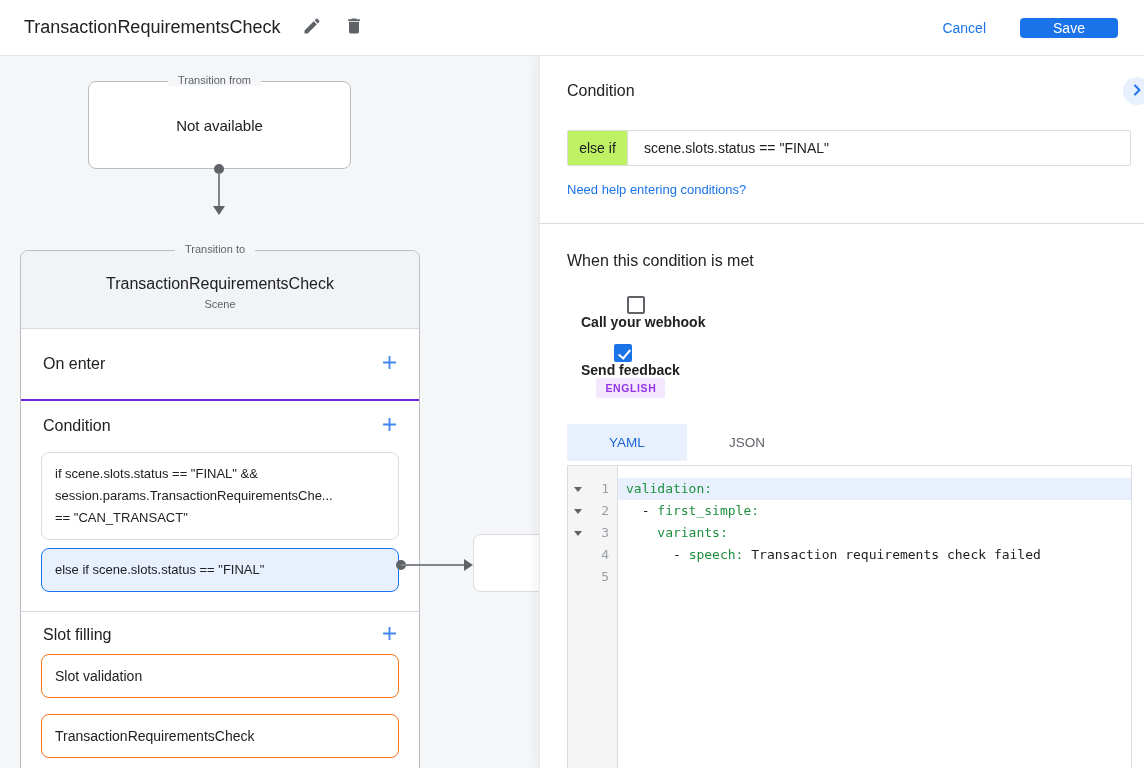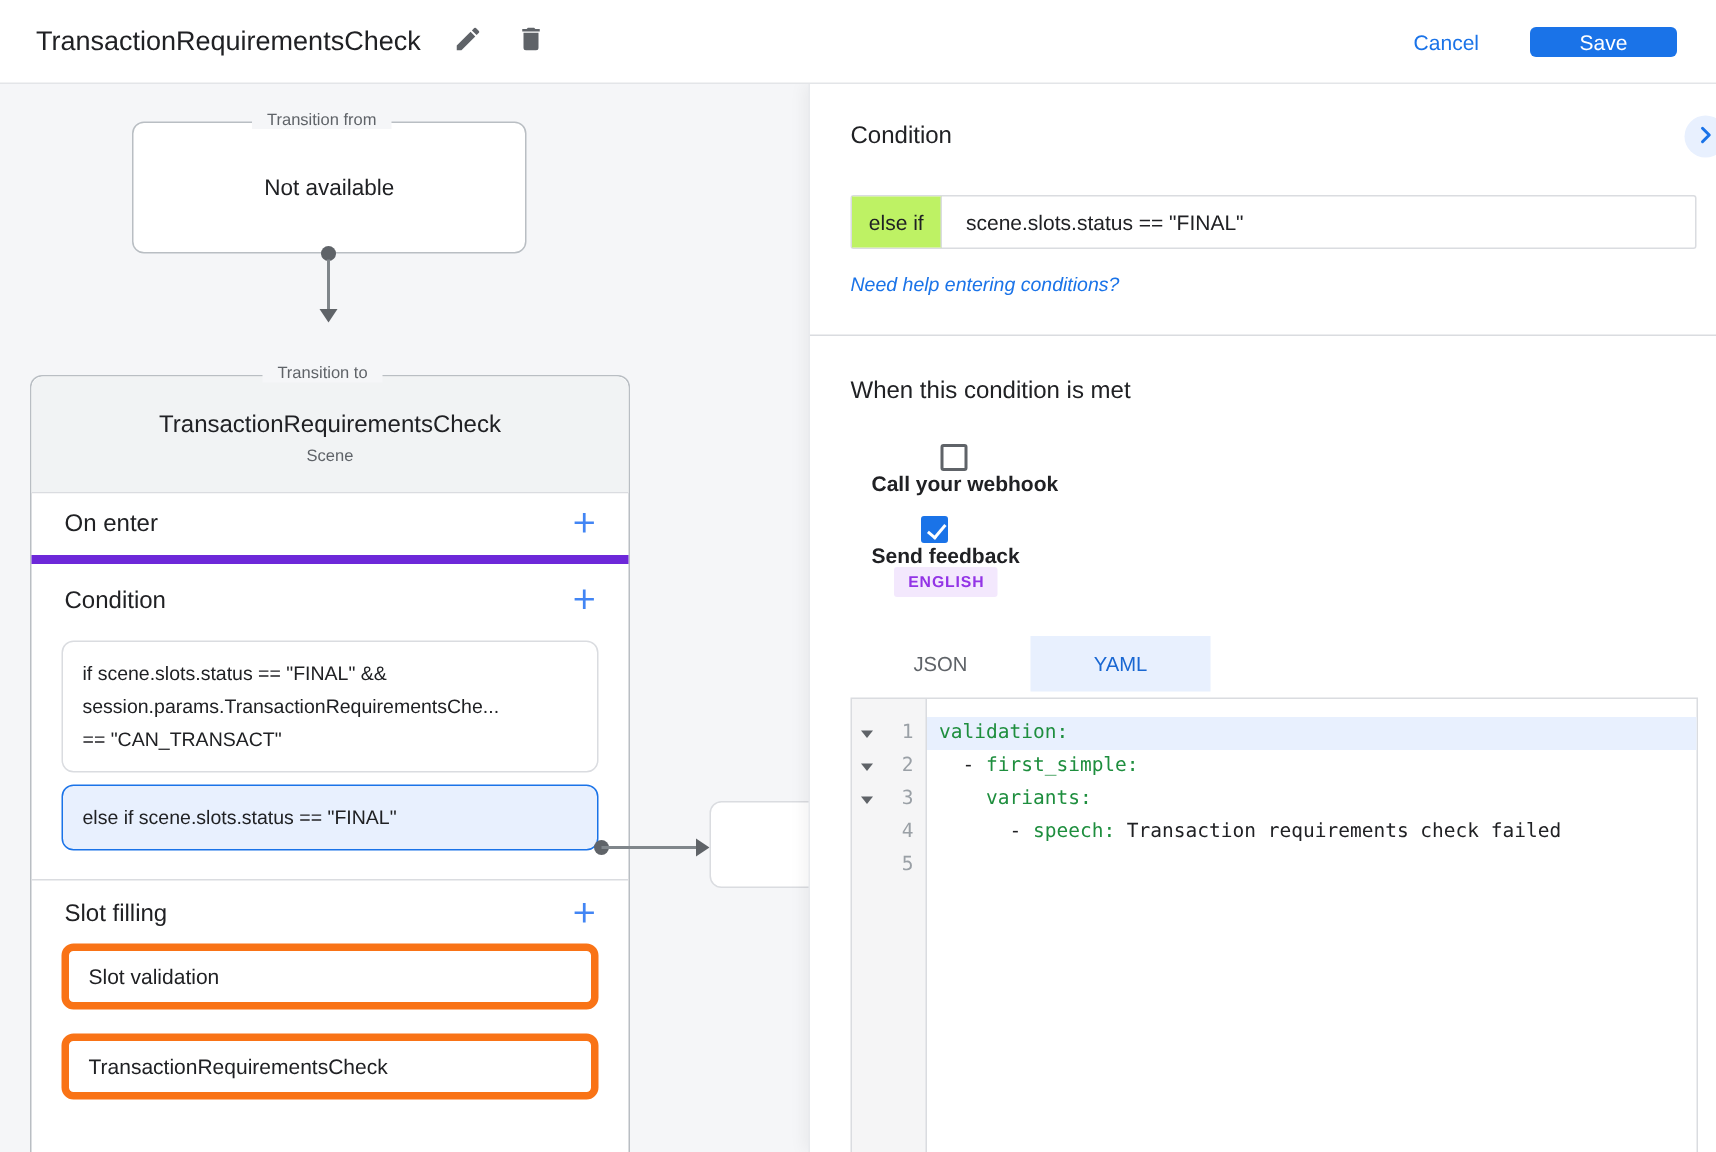--- a/index.html
+++ b/index.html
@@ -26,48 +26,48 @@
 
   .v-line { position:absolute; left:218px; top:117px; width:2px; height:34px; background:#80868b; }
   .v-dot { position:absolute; left:214px; top:108px; width:10px; height:10px; border-radius:50%; background:#5f6368; }
   .v-head { position:absolute; left:213px; top:150px; width:0; height:0; border-left:6px solid transparent; border-right:6px solid transparent; border-top:9px solid #5f6368; }
 
   .scene-card { position:absolute; left:20px; top:194px; width:400px; height:530px; background:#fff; border:1px solid #b9bec3; border-radius:8px; }
   .card-header { height:78px; background:#f1f3f4; border-bottom:1px solid #dadce0; border-radius:8px 8px 0 0; display:flex; flex-direction:column; align-items:center; justify-content:center; gap:5px; padding-top:6px; }
   .card-header .card-title { font-size:16px; color:#202124; }
   .card-header .card-sub { font-size:11px; color:#5f6368; }
 
-  .card-row { display:flex; align-items:center; justify-content:space-between; height:47px; padding:0 22px; border-bottom:6px solid #6d28d9; }
+  .card-row { display:flex; align-items:center; justify-content:space-between; height:72px; padding:0 22px; border-bottom:2px solid #6d28d9; }
   .row-label { font-size:16px; color:#202124; }
   .plus-btn { background:none; border:none; cursor:pointer; display:flex; }
 
   .card-section { border-bottom:1px solid #dadce0; padding-bottom:19px; }
   .card-section.last { border-bottom:none; padding-bottom:20px; }
   .section-head { display:flex; align-items:center; justify-content:space-between; padding:16px 22px 0 22px; }
 
   .cond-box { margin:17px 20px 0 20px; background:#fff; border:1px solid #dadce0; border-radius:8px; padding:10px 13px; font-size:13px; line-height:22px; color:#202124; cursor:pointer; }
   .cond-box.selected { margin-top:8px; height:44px; display:flex; align-items:center; padding:0 13px; background:#e8f0fe; border:1.5px solid #1a73e8; }
-  .slot-box { margin:10px 20px 0 20px; height:44px; display:flex; align-items:center; padding:0 13px; background:#fff; border:5px solid #f97316; border-radius:8px; font-size:14px; cursor:pointer; }
+  .slot-box { margin:10px 20px 0 20px; height:44px; display:flex; align-items:center; padding:0 13px; background:#fff; border:1px solid #f97316; border-radius:8px; font-size:14px; cursor:pointer; }
   .slot-box + .slot-box { margin-top:16px; }
 
   .h-dot  { position:absolute; left:396px; top:504px; width:10px; height:10px; border-radius:50%; background:#5f6368; }
   .h-line { position:absolute; left:401px; top:508px; width:64px; height:2px; background:#80868b; }
   .h-head { position:absolute; left:464px; top:503px; width:0; height:0; border-top:6px solid transparent; border-bottom:6px solid transparent; border-left:9px solid #5f6368; }
   .target-box { position:absolute; left:473px; top:478px; width:150px; height:58px; background:#fff; border:1px solid #dadce0; border-radius:8px; }
 
   
   .panel { position:absolute; left:540px; top:0; width:604px; height:712px; background:#fff; z-index:2; box-shadow:-1px 0 0 #e8eaed, -5px 0 10px rgba(0,0,0,0.05); }
   .p-heading { position:absolute; left:27px; top:26px; font-size:16px; color:#202124; }
   .chevron-btn { position:absolute; left:583px; top:21px; width:28px; height:28px; border-radius:50%; background:#e8f0fe; border:none; cursor:pointer; display:flex; align-items:center; justify-content:center; }
 
   .cond-input { position:absolute; left:27px; top:74px; width:564px; height:36px; border:1px solid #dadce0; border-radius:2px; display:flex; align-items:stretch; background:#fff; }
   .cond-prefix { width:60px; background:#bef264; border-right:1px solid #dadce0; display:flex; align-items:center; justify-content:center; font-size:14px; color:#202124; }
   .cond-value { flex:1; display:flex; align-items:center; padding-left:16px; font-size:14px; color:#202124; }
 
-  .help-link { position:absolute; left:27px; top:126px; font-size:13px; color:#1a73e8; text-decoration:none; cursor:pointer;font-style:italic; }
+  .help-link { position:absolute; left:27px; top:126px; font-size:13px; color:#1a73e8; text-decoration:none; cursor:pointer; }
   .p-divider { position:absolute; left:0; top:167px; width:604px; height:1px; background:#dadce0; }
   .p-heading2 { position:absolute; left:27px; top:196px; font-size:16px; color:#202124; }
 
   .check-row { position:absolute; left:27px; display:flex; align-items:center;flex-direction:column; }
   .checkbox { width:18px; height:18px; border:2px solid #5f6368; border-radius:2px; background:#fff; cursor:pointer; flex:none; }
   .checkbox.checked { background:#1a73e8; border-color:#1a73e8; position:relative; }
   .checkbox.checked::after { content:""; position:absolute; left:5px; top:1px; width:5px; height:10px; border:solid #fff; border-width:0 2px 2px 0; transform:rotate(40deg); }
   .check-label { margin-left:14px; font-size:14px; font-weight:700; color:#202124; }
   .lang-badge { margin-left:15px; background:#f3e8fd; color:#9334e6; font-size:10.5px; font-weight:600; letter-spacing:0.6px; padding:4px 9px; border-radius:2px; }
 
@@ -215,22 +215,22 @@
     </div>
 
     <div class="check-row" style="top:288px;">
       <div class="checkbox checked"></div>
       <span class="check-label">Send feedback</span>
       <span class="lang-badge">ENGLISH</span>
     </div>
 
 
     <div class="tabs">
+      <div class="tab active">YAML</div>
       <div class="tab">JSON</div>
-      <div class="tab active">YAML</div>
     </div>
 
     <div class="editor">
       <div class="gutter-col"></div>
       <div class="ed-rows">
         <div class="ed-row">
           <span class="ed-fold">
               <span class="fold-tri"></span>
             </span>
           <span class="ed-num">1</span>

